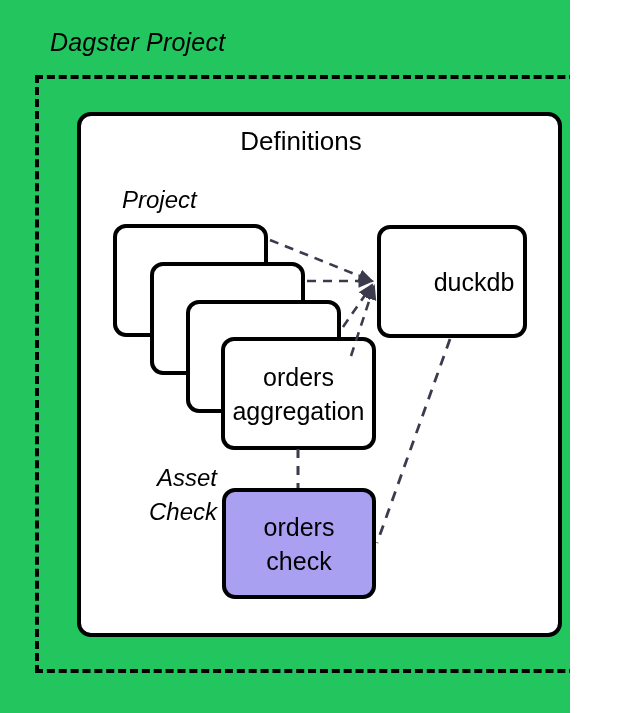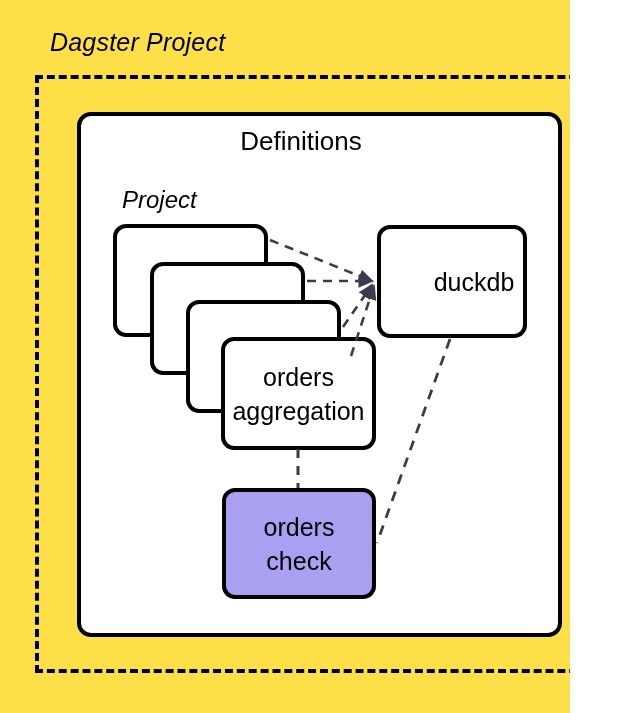--- a/index.html
+++ b/index.html
@@ -4,21 +4,21 @@
 <style>
   html, body {
     margin: 0;
     padding: 0;
     background: #ffffff;
   }
   #canvas {
     position: relative;
     width: 570px;
     height: 713px;
-    background: #fde047;
+    background: #22c55e;
     font-family: "Liberation Sans", sans-serif;
     overflow: hidden;
   }
   #edges {
     position: absolute;
     left: 0;
     top: 0;
     width: 638px;
     height: 713px;
     pointer-events: none;
@@ -139,20 +139,24 @@
 <div id="canvas">
 
   <div class="project-title">Dagster Project</div>
 
   <div class="project-boundary"></div>
 
   <div class="definitions-box"></div>
   <div class="definitions-title"><span>Definitions</span></div>
 
   <div class="group-label label-assets">Project</div>
+  <div class="group-label label-assetcheck">
+    <span class="node-line">Asset</span>
+    <span class="node-line">Check</span>
+  </div>
 
   <svg id="edges" viewBox="0 0 638 713">
     <defs>
       <marker id="arrowhead" markerWidth="7" markerHeight="7" refX="5.2" refY="3" orient="auto">
         <path d="M0,0.4 L6,3 L0,5.6 z" fill="#3b3b4d"></path>
       </marker>
     </defs>
 
     <line x1="270" y1="240" x2="372" y2="281" stroke="#3b3b4d" stroke-width="2.6" stroke-dasharray="9 7" marker-end="url(#arrowhead)"></line>
     <line x1="307" y1="281" x2="372" y2="281" stroke="#3b3b4d" stroke-width="2.6" stroke-dasharray="9 7" marker-end="url(#arrowhead)"></line>

